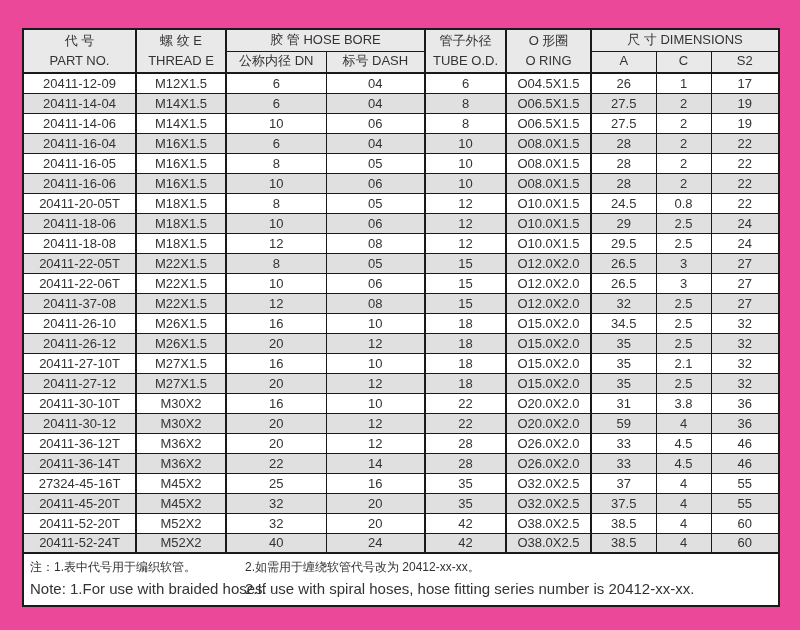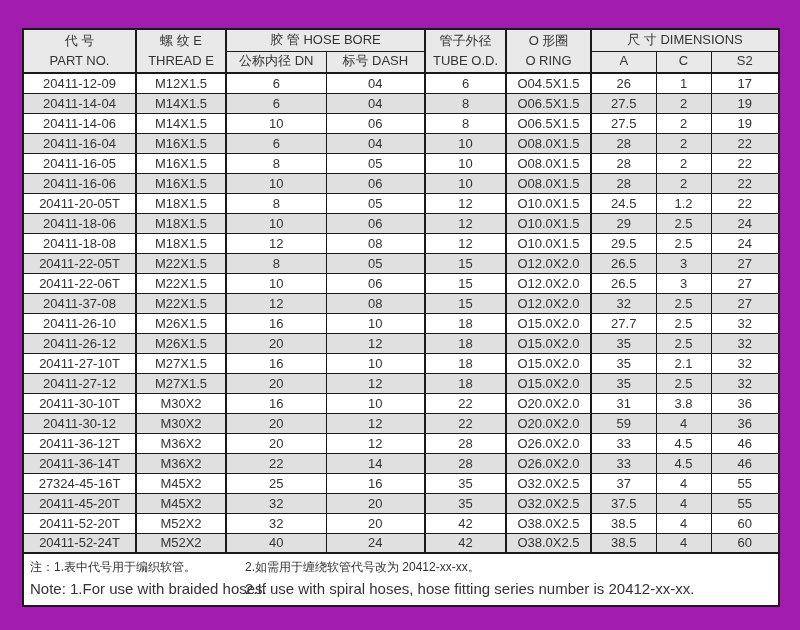--- a/index.html
+++ b/index.html
@@ -4,21 +4,21 @@
 <style>
   :root{
     --border:#1a1a1a;
     --text:#333333;
     --row-alt:#e0e0e0;
     --header-bg:#e9e9e9;
   }
   *{box-sizing:border-box;margin:0;padding:0;}
   html,body{width:800px;height:630px;background:#ffffff;overflow:hidden;}
   body{font-family:"Liberation Sans","DejaVu Sans",sans-serif;color:var(--text);}
-  .page{position:relative;width:800px;height:630px;background:#a21caf;}
+  .page{position:relative;width:800px;height:630px;background:#ec4899;}
   table.spec{
     position:absolute;left:22px;top:28px;width:756px;
     border-collapse:collapse;table-layout:fixed;
     border:2px solid var(--border);
   }
   th,td{
     border:1px solid var(--border);
     text-align:center;vertical-align:middle;
     font-size:13px;font-weight:normal;
     overflow:hidden;white-space:nowrap;
@@ -151,21 +151,21 @@
           <td>22</td>
         </tr>
         <tr>
           <td>20411-20-05T</td>
           <td class="bl2">M18X1.5</td>
           <td class="bl2">8</td>
           <td>05</td>
           <td class="bl2">12</td>
           <td class="bl2">O10.0X1.5</td>
           <td class="bl2">24.5</td>
-          <td>1.2</td>
+          <td>0.8</td>
           <td>22</td>
         </tr>
         <tr class="alt">
           <td>20411-18-06</td>
           <td class="bl2">M18X1.5</td>
           <td class="bl2">10</td>
           <td>06</td>
           <td class="bl2">12</td>
           <td class="bl2">O10.0X1.5</td>
           <td class="bl2">29</td>
@@ -216,21 +216,21 @@
           <td>2.5</td>
           <td>27</td>
         </tr>
         <tr>
           <td>20411-26-10</td>
           <td class="bl2">M26X1.5</td>
           <td class="bl2">16</td>
           <td>10</td>
           <td class="bl2">18</td>
           <td class="bl2">O15.0X2.0</td>
-          <td class="bl2">27.7</td>
+          <td class="bl2">34.5</td>
           <td>2.5</td>
           <td>32</td>
         </tr>
         <tr class="alt">
           <td>20411-26-12</td>
           <td class="bl2">M26X1.5</td>
           <td class="bl2">20</td>
           <td>12</td>
           <td class="bl2">18</td>
           <td class="bl2">O15.0X2.0</td>

